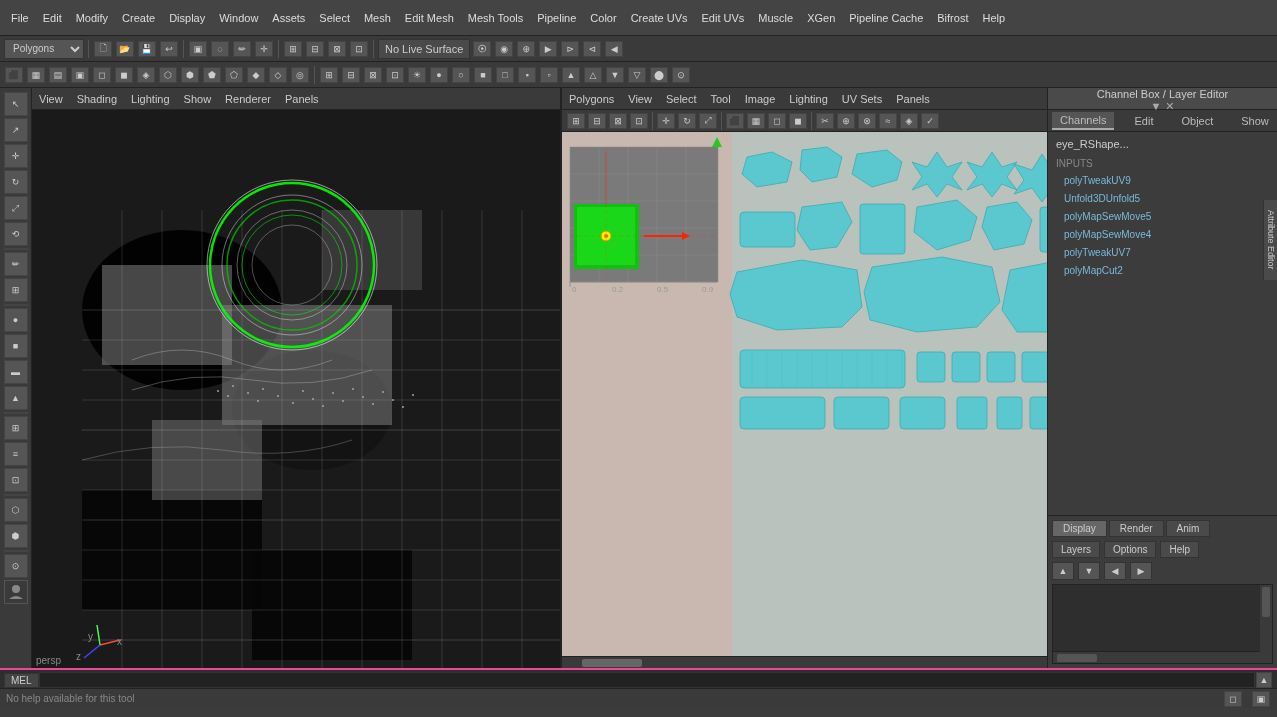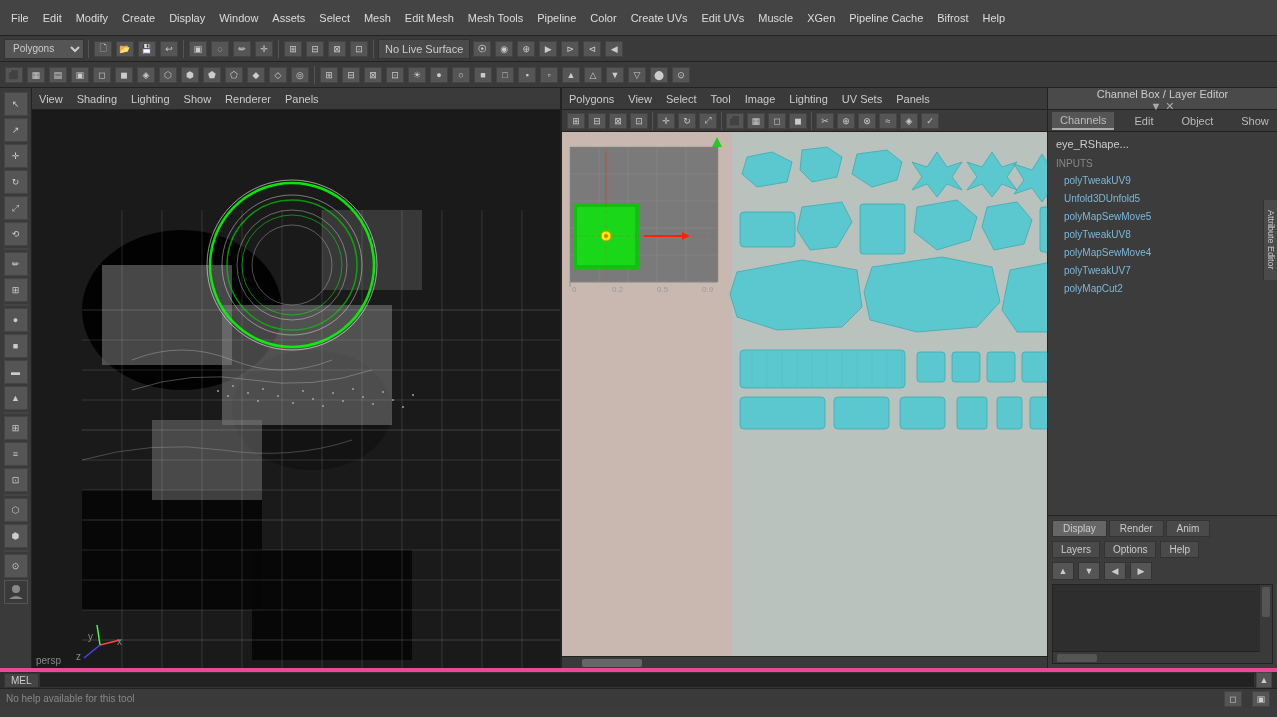--- a/index.html
+++ b/index.html
@@ -332,23 +332,23 @@
       border: 1px solid #333;
       color: #ccc;
       font-size: 10px;
       padding: 1px 6px;
     }
 
     
     #command-line {
       height: 20px;
       background: #2e2e2e;
-      border-top: 4px solid #ec4899;
-      display: flex;
-      align-items: center;
+      border-top: 2px solid #ec4899;
+      display: flex;
+      align-items: flex-end;
       padding: 0 4px;
     }
     #cmd-input {
       flex: 1;
       background: #222;
       border: 1px solid #333;
       color: #ccc;
       font-size: 10px;
       height: 16px;
       padding: 0 4px;
@@ -794,23 +794,20 @@
       <div class="channel-row">
         <span class="channel-name">polyTweakUV9</span>
       </div>
       <div class="channel-row">
         <span class="channel-name">Unfold3DUnfold5</span>
       </div>
       <div class="channel-row">
         <span class="channel-name">polyMapSewMove5</span>
       </div>
       <div class="channel-row">
-        <span class="channel-name">polyTweakUV8</span>
-      </div>
-      <div class="channel-row">
         <span class="channel-name">polyMapSewMove4</span>
       </div>
       <div class="channel-row">
         <span class="channel-name">polyTweakUV7</span>
       </div>
       <div class="channel-row">
         <span class="channel-name">polyMapCut2</span>
       </div>
     </div>
 

